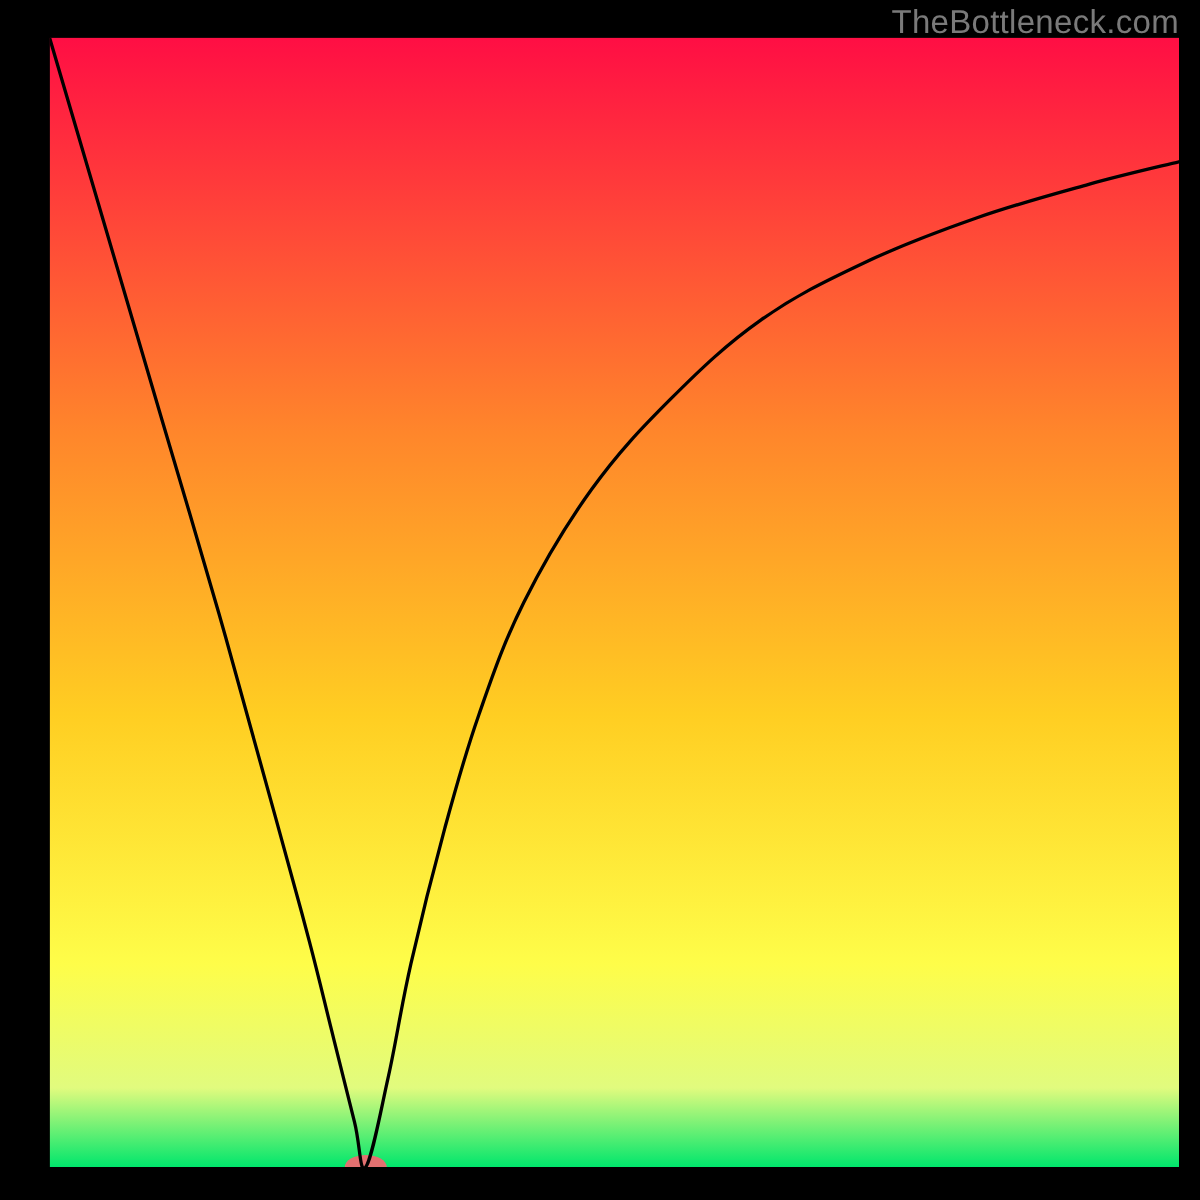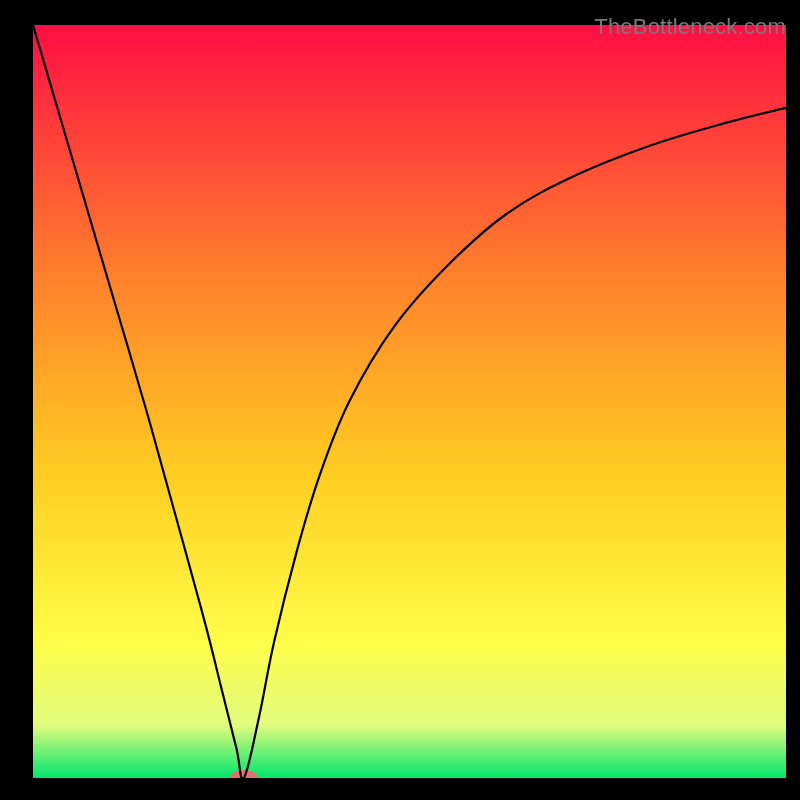--- a/index.html
+++ b/index.html
@@ -12,21 +12,21 @@
     font-family: Arial, Helvetica, sans-serif;
   }
   .frame {
     position: relative;
     width: 800px;
     height: 800px;
     background: #000;
   }
   .watermark {
     position: absolute;
-    top: 14px;
+    top: 2px;
     right: 14px;
     color: #7a7a7a;
     font-size: 22px;
     font-weight: 500;
     letter-spacing: 0.2px;
     z-index: 10;
   }
   .plot-area {
     position: absolute;
     left: 33px;

